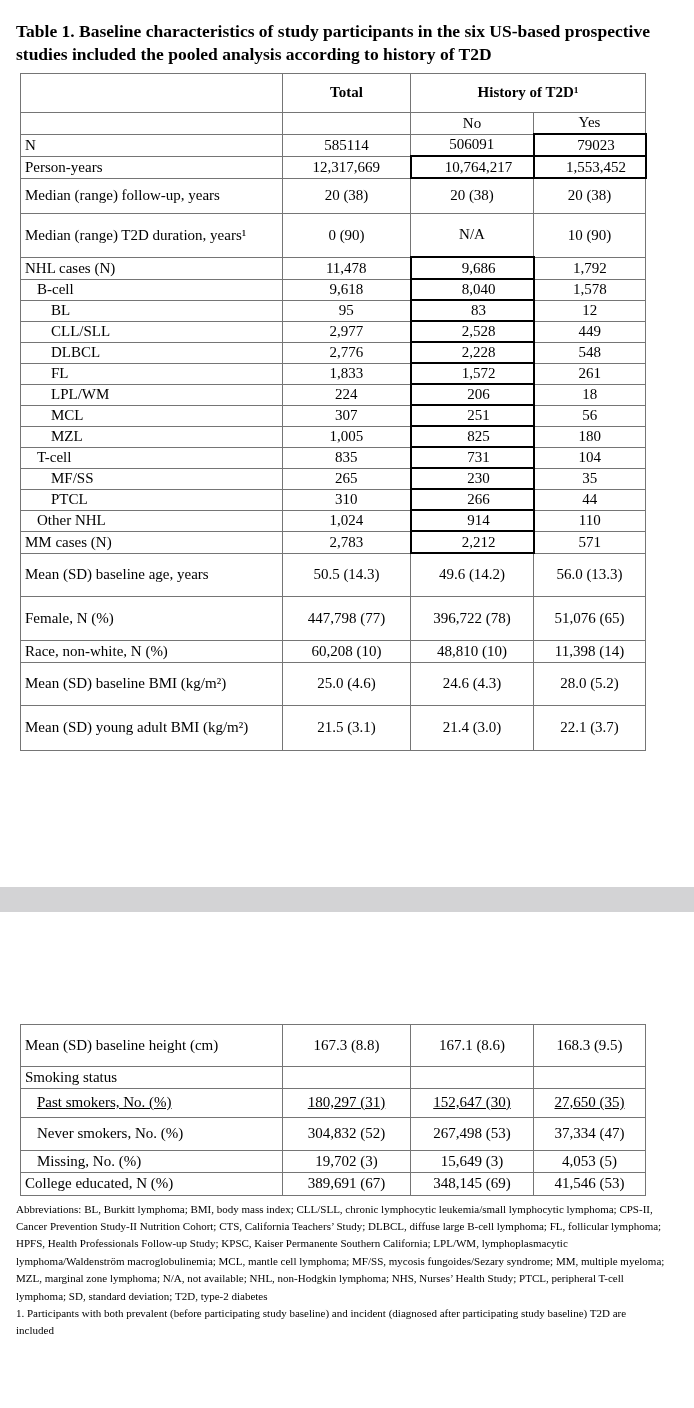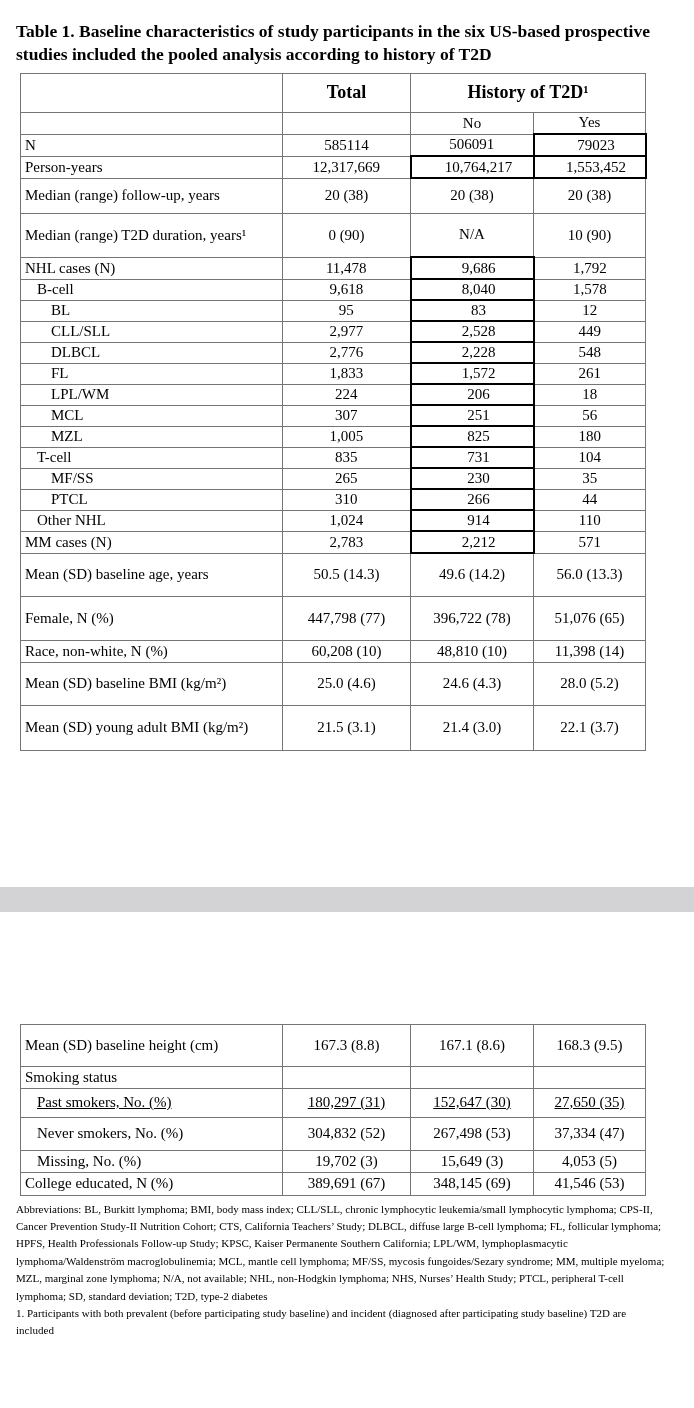--- a/index.html
+++ b/index.html
@@ -17,21 +17,21 @@
   col.c-total{width:128px;}
   col.c-no{width:123px;}
   col.c-yes{width:112px;}
   td{
     border:1px solid #757575;font-size:15px;padding:1px 3px;
     text-align:center;vertical-align:middle;overflow:hidden;
   }
   td.lbl{text-align:left;padding-left:4px;}
   td.ind1{padding-left:16px;}
   td.ind2{padding-left:30px;}
-  td.hdr{font-weight:bold;font-size:18px;margin-left:12px;}
+  td.hdr{font-weight:bold;font-size:15px;margin-left:12px;}
   td.bx{border:2px solid #000;padding-left:16px;}
   tr{height:21px;}
   tr.h22{height:22px;}
   tr.h23{height:23px;padding-left:12px;}
   tr.h29{height:29px;text-decoration:underline;}
   tr.h33{height:33px;}
   tr.h35{height:35px;}
   tr.h39{height:39px;}
   tr.h42{height:42px;}
   tr.h43{height:43px;}

